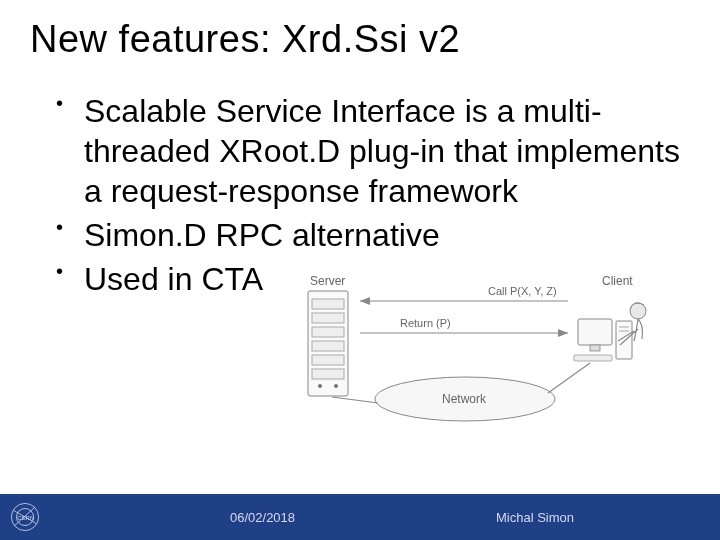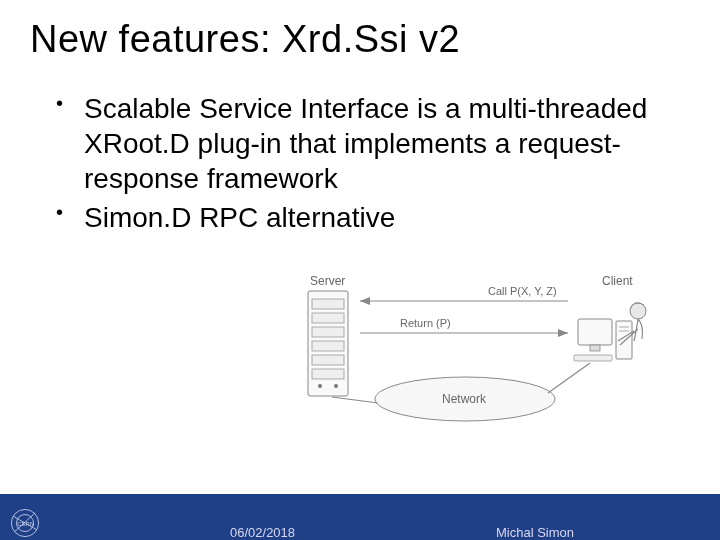--- a/index.html
+++ b/index.html
@@ -24,21 +24,21 @@
     padding: 18px 16px 10px 30px;
     letter-spacing: 0.5px;
   }
   .body {
     flex: 1;
     padding: 20px 40px 0 50px;
     position: relative;
   }
   ul.bullets {
     list-style: none;
-    font-size: 28px;
+    font-size: 32px;
     color: #000;
     line-height: 1.25;
   }
   ul.bullets li {
     position: relative;
     padding-left: 34px;
     margin-bottom: 4px;
   }
   ul.bullets li::before {
     content: "•";
@@ -52,21 +52,21 @@
     position: absolute;
     right: 70px;
     top: 200px;
     width: 360px;
     height: 170px;
   }
   .footer {
     background: #1f3f86;
     height: 46px;
     display: flex;
-    align-items: flex-end;
+    align-items: center;
     color: #fff;
     font-size: 13px;
     position: relative;
   }
   .footer-logo {
     width: 34px;
     height: 34px;
     margin-left: 8px;
     display: flex;
     align-items: center;
@@ -95,20 +95,21 @@
 <body>
 
 <div class="slide">
 
   <h1 class="title">New features: Xrd.Ssi v2</h1>
 
   <div class="body">
     <ul class="bullets">
       <li>Scalable Service Interface is a multi-threaded XRoot.D plug-in that implements a request-response framework</li>
       <li>Simon.D RPC alternative</li>
+      <li>Used in CTA</li>
     </ul>
 
     <svg class="diagram" viewBox="0 0 360 170">
 
       <g>
         <rect class="srv-rect" x="18" y="20" width="40" height="105" rx="2"></rect>
         <rect class="srv-slot" x="22" y="28" width="32" height="10"></rect>
         <rect class="srv-slot" x="22" y="42" width="32" height="10"></rect>
         <rect class="srv-slot" x="22" y="56" width="32" height="10"></rect>
         <rect class="srv-slot" x="22" y="70" width="32" height="10"></rect>

